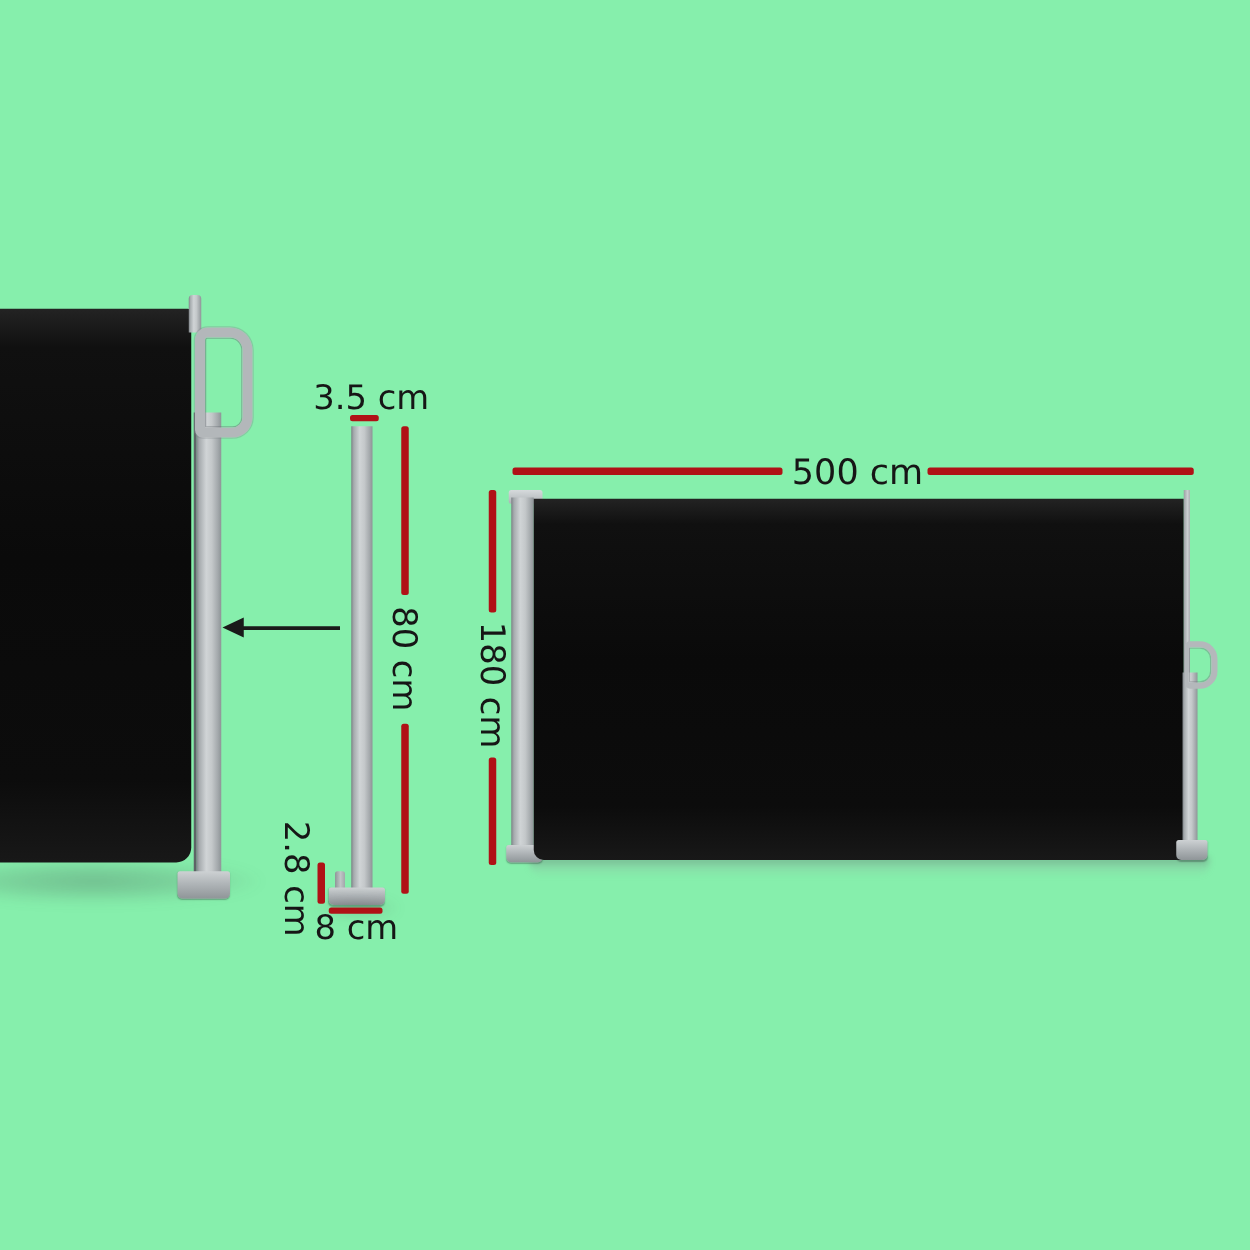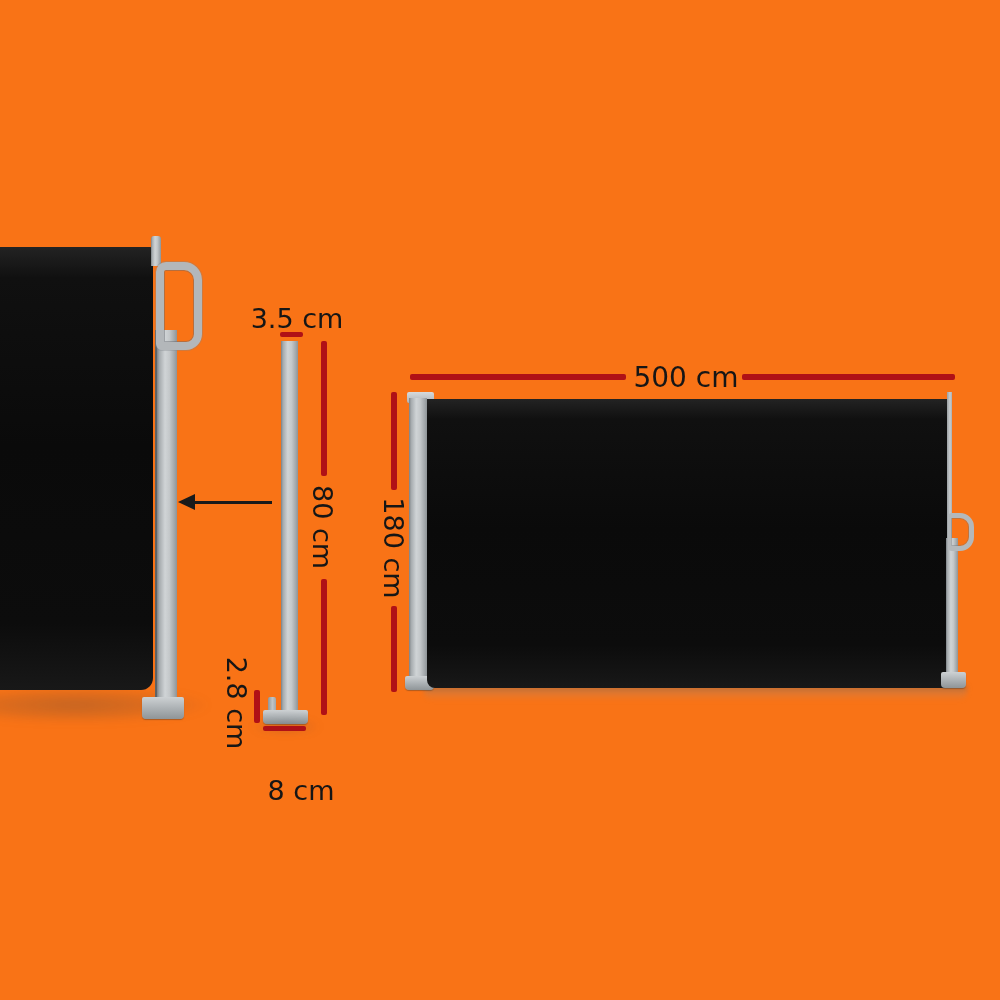--- a/index.html
+++ b/index.html
@@ -1,17 +1,17 @@
 <!DOCTYPE html>
 <html><head>
 <meta charset="utf-8">
 <style>
   html,body{margin:0;padding:0;background:#ffffff;}
   .stage{
-    position:relative;width:1000px;height:1000px;background:#f97316;overflow:hidden;
+    position:relative;width:1000px;height:1000px;background:#86efac;overflow:hidden;
     font-family:"DejaVu Sans","Liberation Sans",sans-serif;
   }
   .abs{position:absolute;}
   
   .metal{
     background:linear-gradient(90deg,#7c8286 0%,#a6abae 12%,#d0d4d6 40%,#c4c8ca 62%,#a4a9ac 86%,#8e9497 100%);
   }
   .plate{
     background:linear-gradient(180deg,#cdd1d3 0%,#b0b5b8 45%,#8f9598 100%);
     border-radius:2px 2px 4px 4px;
@@ -94,21 +94,21 @@
     <div class="abs ellshadow softshadow" style="left:252px;top:721px;width:68px;height:11px;"></div>
 
     <div class="abs redline" style="left:321px;top:341px;width:6px;height:135px;"></div>
     <div class="abs dim rot90" style="left:278px;top:513px;width:90px;height:28px;">80 cm</div>
     <div class="abs redline" style="left:321px;top:579px;width:6px;height:136px;"></div>
 
     <div class="abs dim rot90" style="left:189px;top:689px;width:96px;height:28px;">2.8 cm</div>
     <div class="abs redline" style="left:254px;top:690px;width:6px;height:33px;"></div>
 
     <div class="abs redline" style="left:263px;top:726px;width:43px;height:5px;"></div>
-    <div class="abs dim" style="left:269px;top:729px;width:64px;height:26px;margin-top:48px;">8 cm</div>
+    <div class="abs dim" style="left:253px;top:729px;width:64px;height:26px;">8 cm</div>
   </div>
 
   <div class="abs" style="left:0;top:0;width:0;height:0;">
 
     <div class="abs redline" style="left:410px;top:374px;width:216px;height:6px;"></div>
     <div class="abs dim" style="left:628px;top:364px;width:116px;height:28px;font-size:28px;">500 cm</div>
     <div class="abs redline" style="left:742px;top:374px;width:213px;height:6px;"></div>
 
     <div class="abs redline" style="left:391px;top:392px;width:6px;height:98px;"></div>
     <div class="abs dim rot90" style="left:342px;top:534px;width:104px;height:28px;">180 cm</div>

